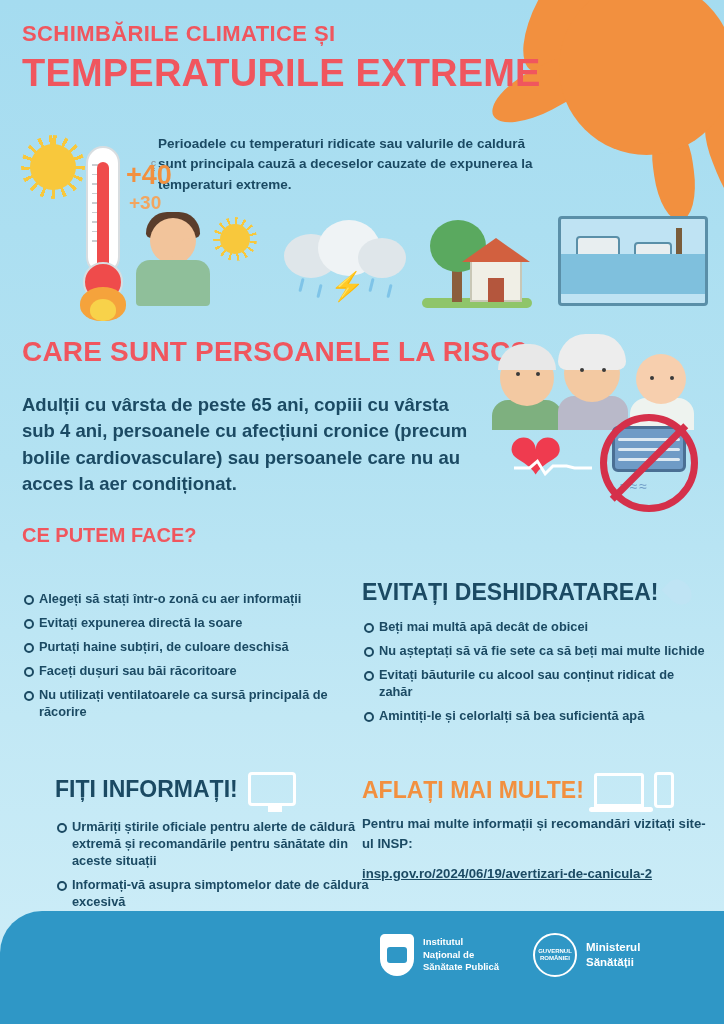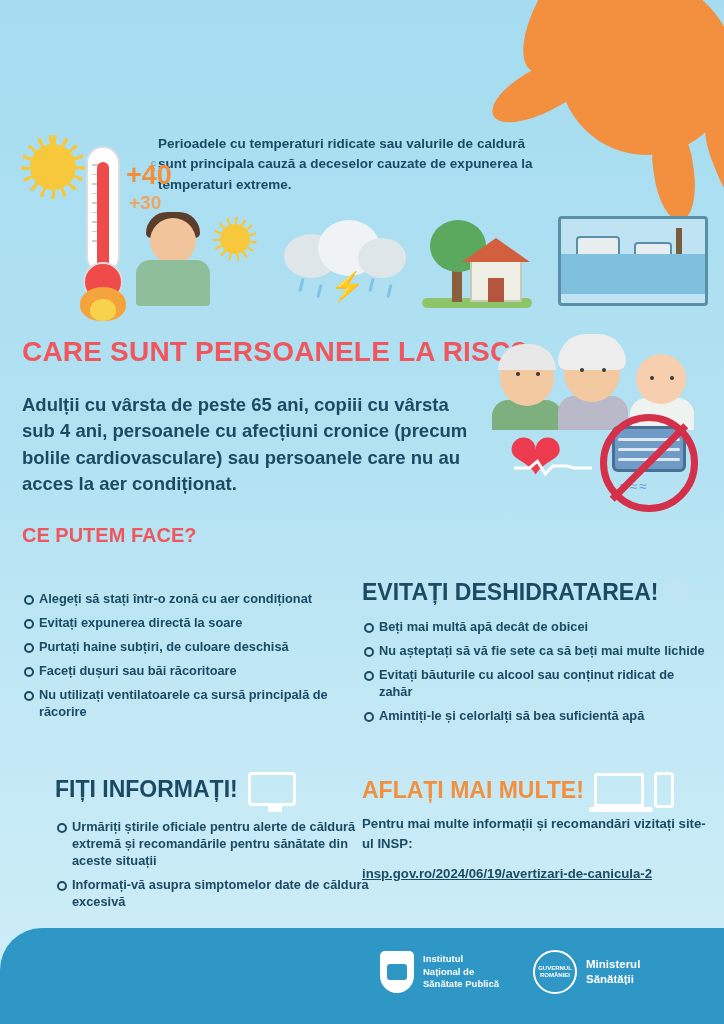--- a/index.html
+++ b/index.html
@@ -170,21 +170,21 @@
   .laptop:after { content:""; position:absolute; left:-8px; bottom:-8px; width:64px; height:5px; background:#fff; border-radius:3px; }
   .phone { width: 20px; height: 36px; border: 3px solid #fff; border-radius: 4px; }
 
   .more-text {
     color: #1b4a63; font-size: 13.2px; line-height: 1.5; font-weight: bold; margin-top: 6px;
   }
   .more-link { color: #1b4a63; font-size: 13.2px; font-weight: bold; margin-top: 12px; display: block; }
 
   
   .footer {
-    position: absolute; left: 0; bottom: 0; width: 724px; height: 96px;
+    position: absolute; left: 0; bottom: 0; width: 724px; height: 113px;
     background: #2f97c6; border-top-left-radius: 42px;
   }
   .footer-inner { position: absolute; left: 380px; top: 22px; display: flex; align-items: center; gap: 34px; }
   .logo-a { display: flex; align-items: center; gap: 9px; }
   .shield {
     width: 34px; height: 42px; background: #fff; border-radius: 5px 5px 18px 18px;
     display: flex; align-items: center; justify-content: center;
   }
   .shield i { width: 20px; height: 16px; background: #2f97c6; border-radius: 3px; display:block; }
   .logo-a-txt { color: #fff; font-size: 9.5px; line-height: 1.32; font-weight: bold; }
@@ -203,20 +203,24 @@
 
   <div class="sun-wrap">
     <div class="ray r1"></div>
       <div class="ray r2"></div>
       <div class="ray r3"></div>
     <div class="ray r4"></div>
       <div class="ray r5"></div>
     <div class="sun-core"></div>
   </div>
 
+  <div class="title-block">
+    <div class="title-small">SCHIMBĂRILE CLIMATICE ȘI</div>
+    <div class="title-big">TEMPERATURILE EXTREME</div>
+  </div>
 
   <div class="intro">Perioadele cu temperaturi ridicate sau valurile de caldură sunt principala cauză a deceselor cauzate de expunerea la temperaturi extreme.</div>
 
   <div class="thermo-area">
     <div class="small-sun"></div>
     <div class="thermo">
       <div class="thermo-cf">C  F</div>
       <div class="thermo-ticks">
           <i></i>
           <i></i>
@@ -312,21 +316,21 @@
     <div class="ac-line" style="top:458px;"></div>
     <div class="ac-wav">≈≈≈</div>
     <div class="no-sign"></div>
     <div class="no-bar"></div>
   </div>
 
   <div class="cpf-title">CE PUTEM FACE?</div>
 
   <div class="col-left">
     <ul class="bullets">
-      <li>Alegeți să stați într-o zonă cu aer condiționat</li>
+      <li>Alegeți să stați într-o zonă cu aer informații</li>
       <li>Evitați expunerea directă la soare</li>
       <li>Purtați haine subțiri, de culoare deschisă</li>
       <li>Faceți dușuri sau băi răcoritoare</li>
       <li>Nu utilizați ventilatoarele ca sursă principală de răcorire</li>
     </ul>
   </div>
 
   <div class="col-right">
     <div class="sub-head">
       <span>EVITAȚI DESHIDRATAREA!</span>

